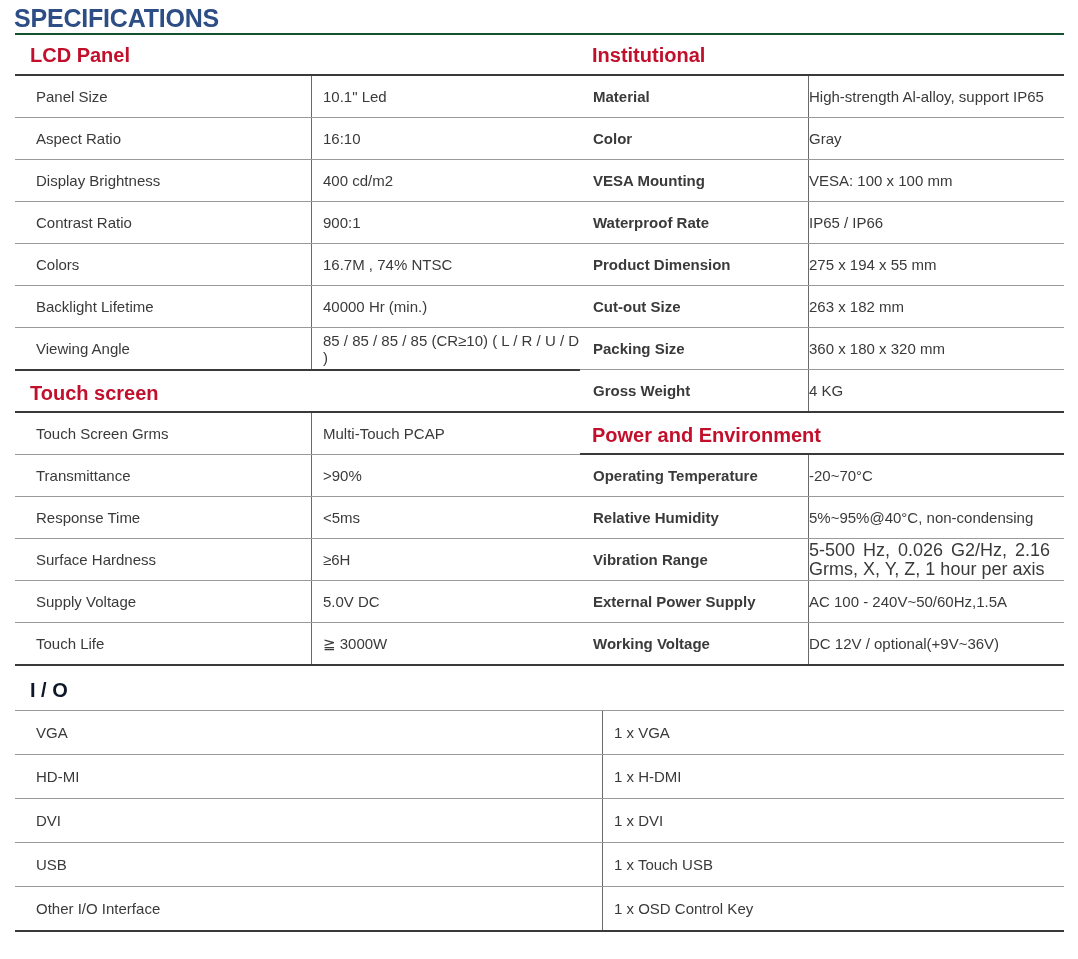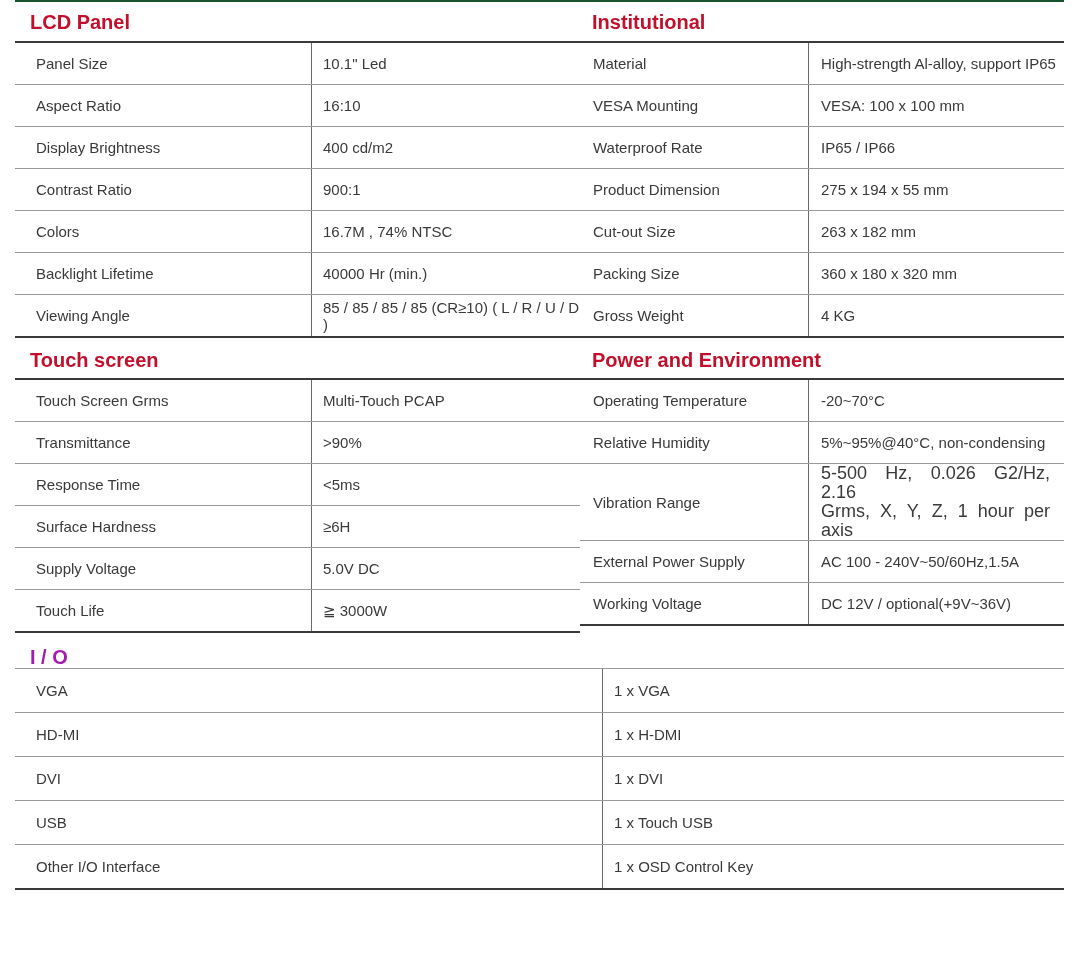--- a/index.html
+++ b/index.html
@@ -79,22 +79,22 @@
   }
   table.spec tr:last-child td {
     border-bottom: 2px solid #3a3a3a;
   }
 
   
   .col-left table.spec .k { width: 275px; padding-left: 21px; }
   .col-left table.spec .v { padding-left: 11px; border-left: 1px solid #6a6a6a; }
 
   
-  .col-right table.spec .k { width: 215px; padding-left: 13px; }
-  .col-right table.spec .v { padding-left: 12px; border-left: 1px solid #6a6a6a; }
+  .col-right table.spec .k { width: 215px; padding-left: 13px; font-weight: bold; }
+  .col-right table.spec .v { border-left: 1px solid #6a6a6a; }
 
   
   .small   { font-size: 13px; }
   .xsmall  { font-size: 12.5px; }
 
   
   .justify {
     text-align: justify;
     text-align-last: left;
     font-size: 18px;
@@ -109,22 +109,22 @@
   }
 
   
   .io-wrap {
     width: 1049px;
     margin-left: 15px;
   }
   .io-head {
     font-size: 20px;
     font-weight: bold;
-    color: #a21caf;
-    height: 36px;
+    color: #0f172a;
+    height: 45px;
     line-height: 48px;
     padding-left: 15px;
     border-bottom: 1px solid #9a9a9a;
     box-sizing: border-box;
   }
   table.io {
     width: 100%;
     border-collapse: collapse;
     table-layout: fixed;
   }
@@ -137,20 +137,21 @@
   }
   table.io .k { width: 565px; padding-left: 21px; }
   table.io .v { padding-left: 11px; border-left: 1px solid #6a6a6a; }
   table.io tr:last-child td { border-bottom: 2px solid #3a3a3a; }
 </style>
 </head>
 <body>
 
 <div class="page">
 
+  <div class="page-title">SPECIFICATIONS</div>
 
   <div class="cols">
 
     <div class="col-left">
 
       <div class="section-head">LCD Panel</div>
 
       <table class="spec">
         <tbody>
           <tr>
@@ -219,20 +220,24 @@
 
     <div class="col-right">
 
       <div class="section-head">Institutional</div>
 
       <table class="spec">
         <tbody>
           <tr>
             <td class="k">Material</td>
             <td class="v xsmall">High-strength Al-alloy, support IP65</td>
+          </tr>
+          <tr>
+            <td class="k">Color</td>
+            <td class="v">Gray</td>
           </tr>
           <tr>
             <td class="k">VESA Mounting</td>
             <td class="v">VESA: 100 x 100 mm</td>
           </tr>
           <tr>
             <td class="k">Waterproof Rate</td>
             <td class="v">IP65 / IP66</td>
           </tr>
           <tr>

